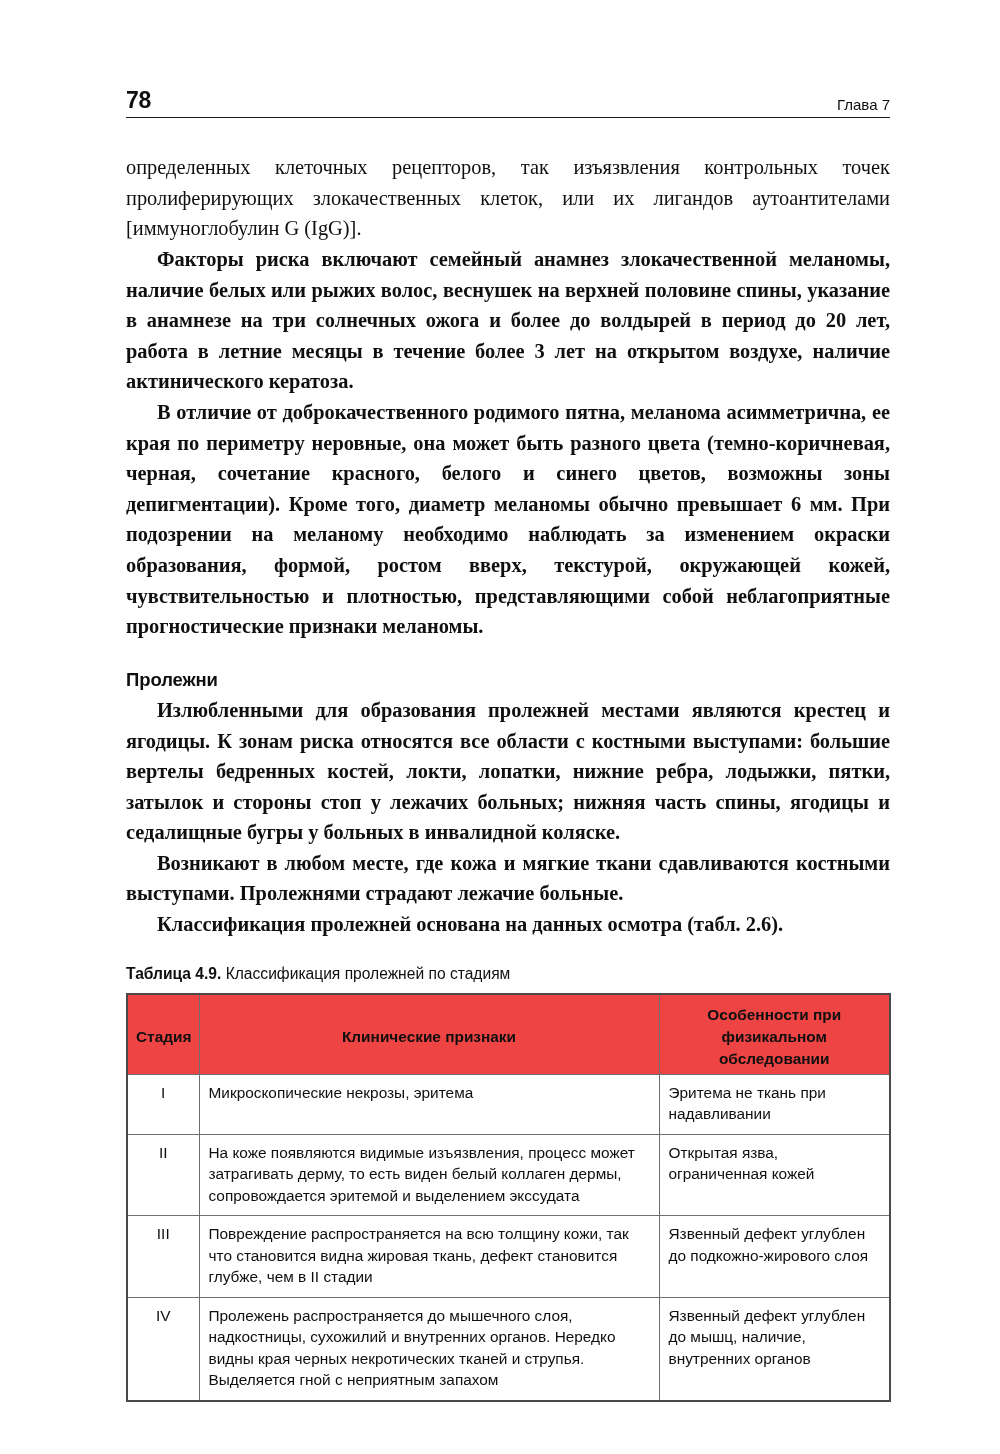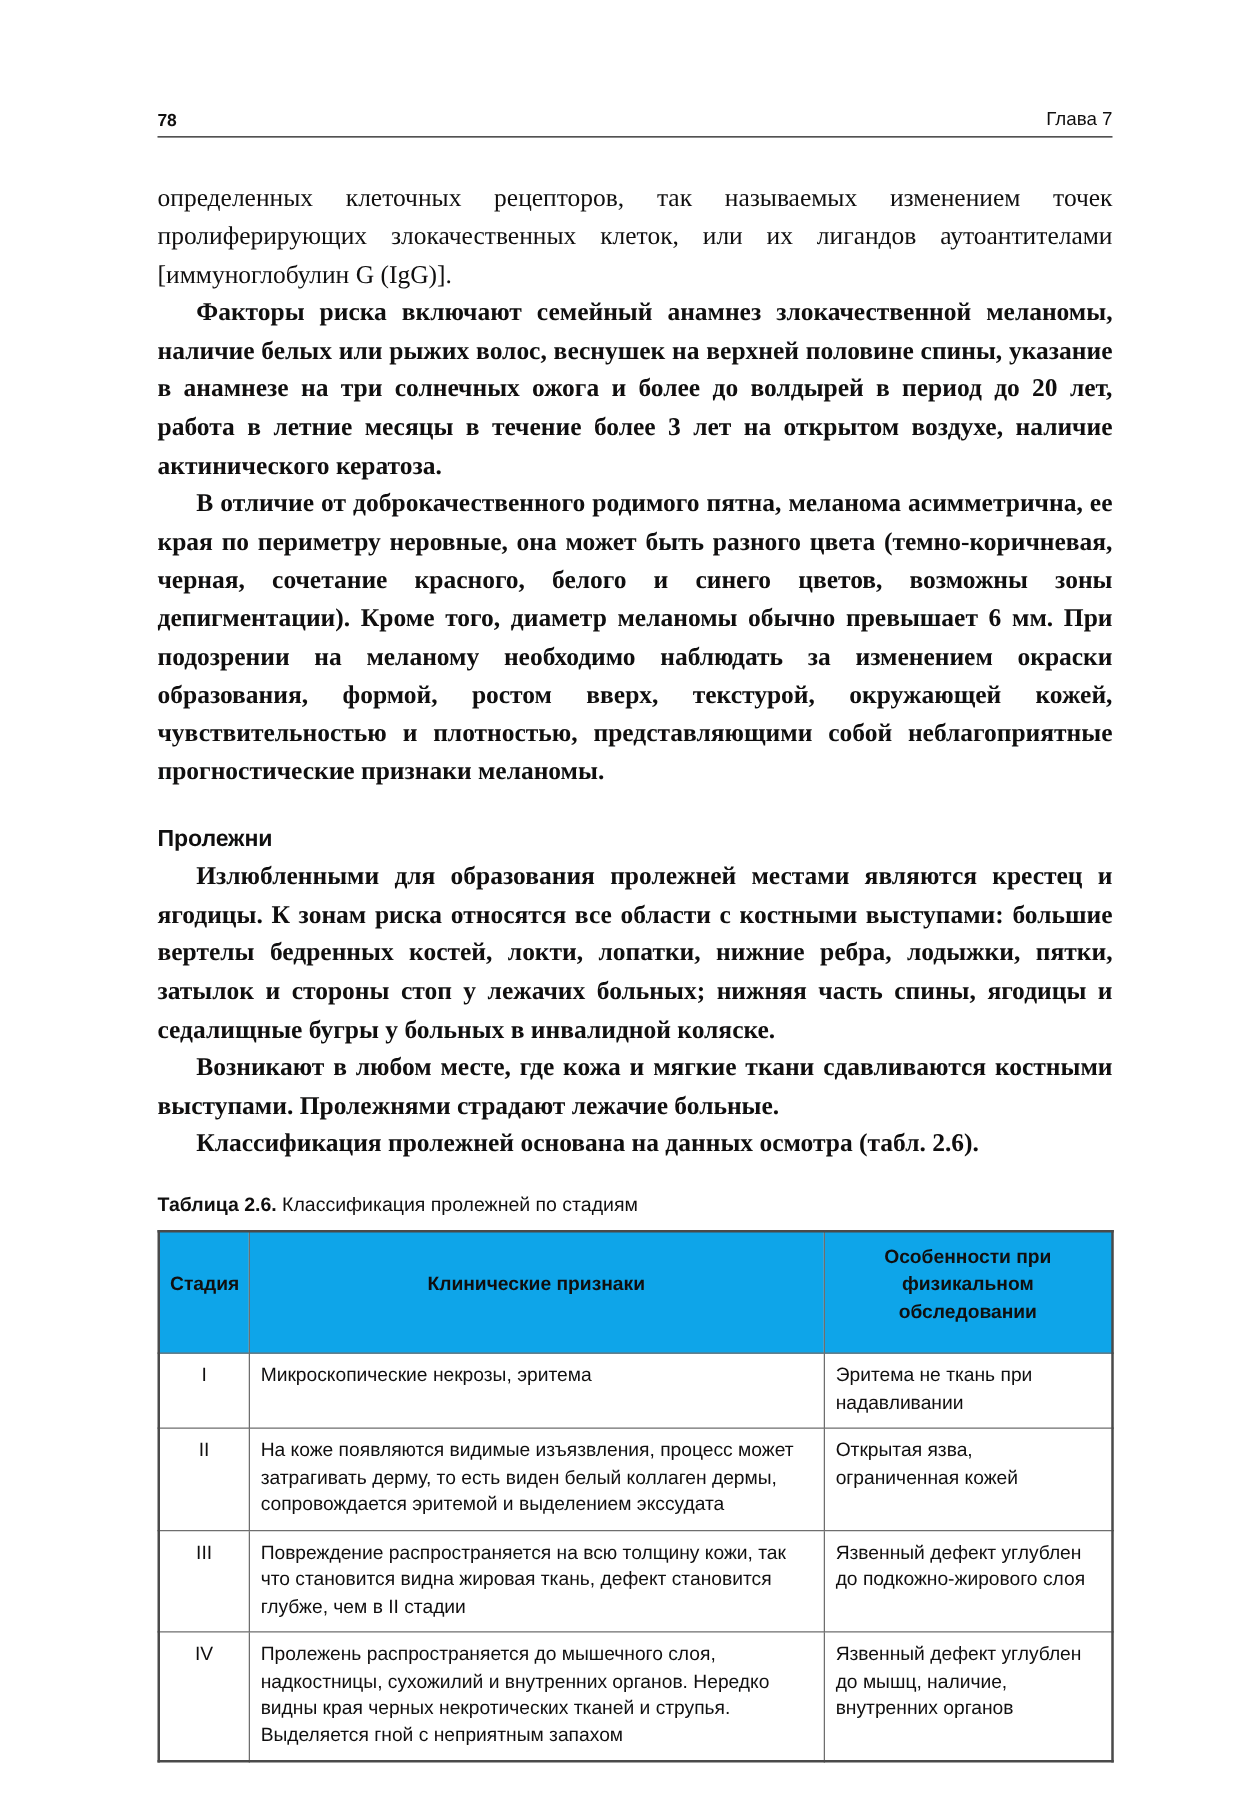--- a/index.html
+++ b/index.html
@@ -33,21 +33,21 @@
   .running-head {
     display: flex;
     align-items: flex-end;
     justify-content: space-between;
     font-family: "Liberation Sans", "DejaVu Sans", sans-serif;
     padding-bottom: 4px;
     border-bottom: 1.6px solid #1a1a1a;
     margin-bottom: 0;
   }
   .folio {
-    font-size: 14px;
+    font-size: 23px;
     font-weight: bold;
     letter-spacing: -0.2px;
     line-height: 1.1;
   }
   .chapter-label {
     font-size: 15px;
     font-weight: normal;
     line-height: 1.1;
   }
 
@@ -105,25 +105,25 @@
 
   table.stage-table th,
   table.stage-table td {
     border: 1px solid #6e6e6e;
     vertical-align: top;
     font-size: 15.4px;
     line-height: 21.5px;
     padding: 7px 9px 9px 9px;
   }
   table.stage-table thead th {
-    background: #0ea5e9;
+    background: #ef4444;
     font-weight: bold;
     text-align: center;
     vertical-align: middle;
-    padding: 9px 8px 21px 8px;
+    padding: 9px 8px 4px 8px;
     line-height: 22px;
   }
   table.stage-table thead th.th-stage { width: 72px; }
   table.stage-table td.cell-stage {
     text-align: center;
     padding-left: 4px;
     padding-right: 4px;
   }
   table.stage-table td.cell-signs,
   table.stage-table td.cell-phys {
@@ -141,35 +141,35 @@
 
 <div class="page" data-name="document-page">
   <div class="content" data-name="page-content">
 
     <div class="running-head" data-name="running-head">
       <span class="folio" data-name="page-number">78</span>
       <span class="chapter-label" data-name="chapter-label">Глава 7</span>
     </div>
 
     <div class="body-block" data-name="body-text">
-      <p class="para" data-name="paragraph-intro">определенных клеточных рецепторов, так называемых изменением точек пролиферирующих злокачественных клеток, или их лигандов аутоантителами [иммуноглобулин G (IgG)].</p>
+      <p class="para" data-name="paragraph-intro">определенных клеточных рецепторов, так изъязвления контрольных точек пролиферирующих злокачественных клеток, или их лигандов аутоантителами [иммуноглобулин G (IgG)].</p>
       <p class="para indent" data-name="paragraph-risk-factors">Факторы риска включают семейный анамнез злокачественной меланомы, наличие белых или рыжих волос, веснушек на верхней половине спины, указание в анамнезе на три солнечных ожога и более до волдырей в период до 20 лет, работа в летние месяцы в течение более 3 лет на открытом воздухе, наличие актинического кератоза.</p>
       <p class="para indent" data-name="paragraph-melanoma-features">В отличие от доброкачественного родимого пятна, меланома асимметрична, ее края по периметру неровные, она может быть разного цвета (темно-коричневая, черная, сочетание красного, белого и синего цветов, возможны зоны депигментации). Кроме того, диаметр меланомы обычно превышает 6 мм. При подозрении на меланому необходимо наблюдать за изменением окраски образования, формой, ростом вверх, текстурой, окружающей кожей, чувствительностью и плотностью, представляющими собой неблагоприятные прогностические признаки меланомы.</p>
     </div>
 
     <h2 class="section-heading" data-name="section-heading-pressure-ulcers">Пролежни</h2>
 
     <div data-name="section-body">
       <p class="para indent" data-name="paragraph-risk-zones">Излюбленными для образования пролежней местами являются крестец и ягодицы. К зонам риска относятся все области с костными выступами: большие вертелы бедренных костей, локти, лопатки, нижние ребра, лодыжки, пятки, затылок и стороны стоп у лежачих больных; нижняя часть спины, ягодицы и седалищные бугры у больных в инвалидной коляске.</p>
       <p class="para indent" data-name="paragraph-occurrence">Возникают в любом месте, где кожа и мягкие ткани сдавливаются костными выступами. Пролежнями страдают лежачие больные.</p>
       <p class="para indent" data-name="paragraph-classification-ref">Классификация пролежней основана на данных осмотра (табл. 2.6).</p>
     </div>
 
     <div class="table-caption" data-name="table-caption">
-      <span class="caption-label" data-name="table-caption-label">Таблица 2.6.</span><span data-name="table-caption-text"> Классификация пролежней по стадиям</span>
+      <span class="caption-label" data-name="table-caption-label">Таблица 4.9.</span><span data-name="table-caption-text"> Классификация пролежней по стадиям</span>
     </div>
 
     <table class="stage-table" data-name="pressure-ulcer-stage-table">
       <colgroup>
         <col class="c-stage">
         <col class="c-signs">
         <col class="c-phys">
       </colgroup>
       <thead data-name="table-header">
         <tr data-name="table-header-row">

